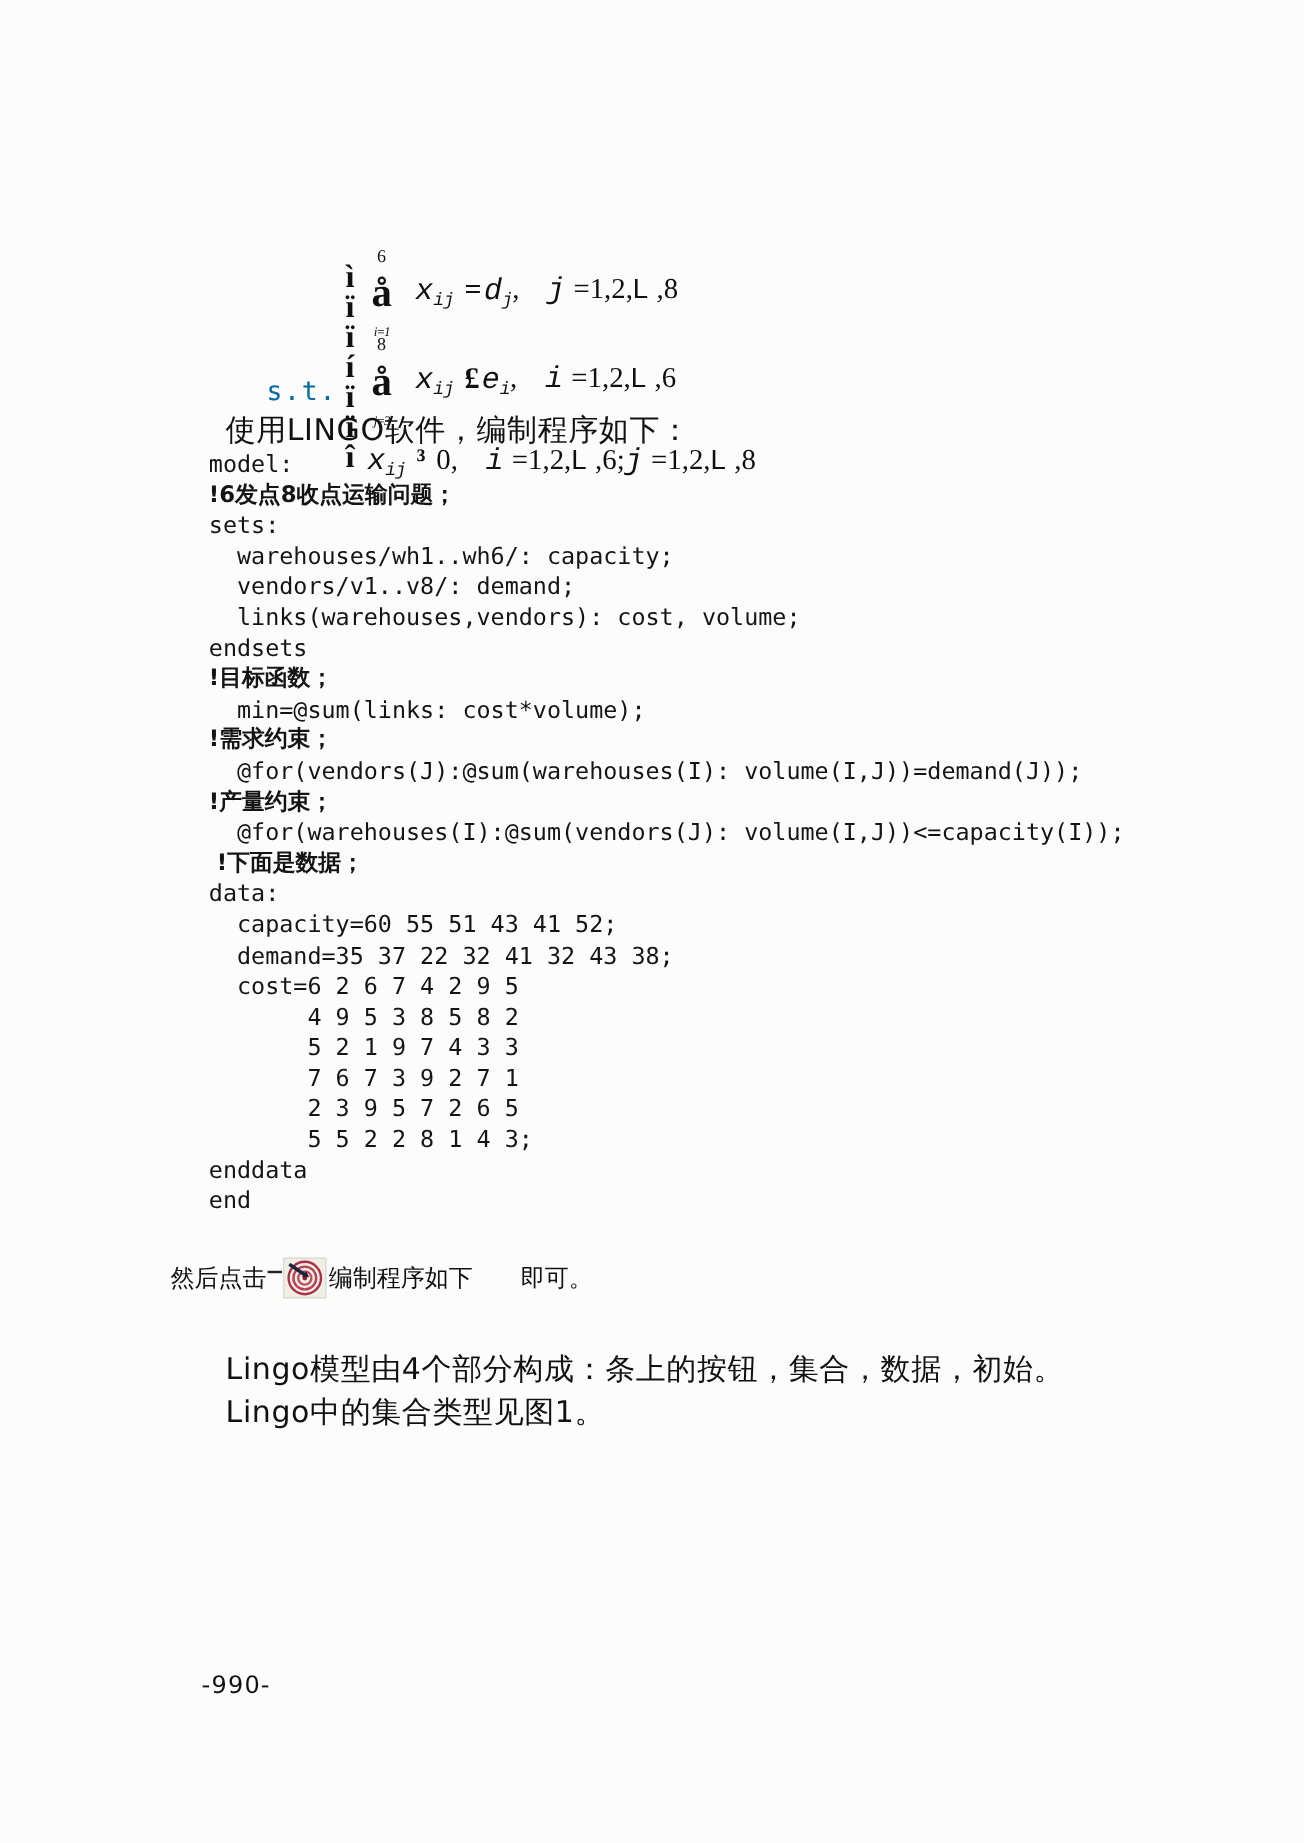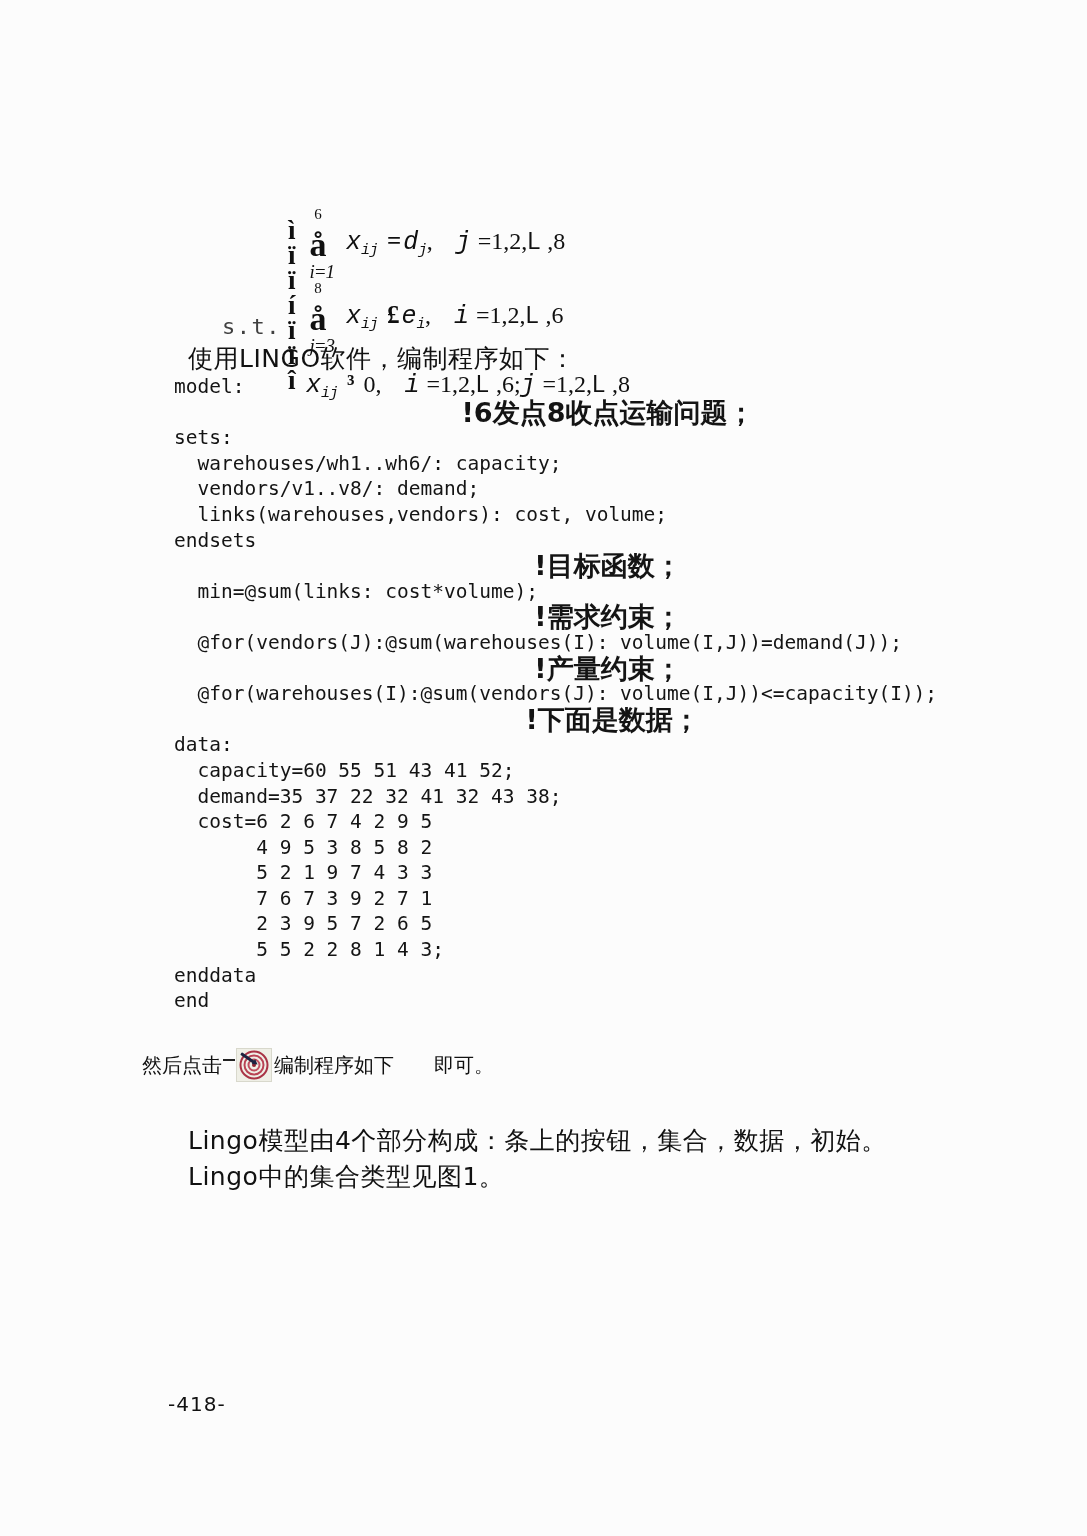--- a/index.html
+++ b/index.html
@@ -28,21 +28,21 @@
     width: 1087px;
     height: 236px;
   }
   .st-label {
     position: absolute;
     left: 222px;
     top: 210px;
     font-family: "DejaVu Sans Mono", "Liberation Mono", monospace;
     font-size: 22px;
     letter-spacing: 1.5px;
-    color: #404040;
+    color: #0369a1;
   }
   
   .brace-col {
     position: absolute;
     left: 288px;
     top: 114px;
     width: 22px;
     font-family: "Liberation Serif", "DejaVu Serif", serif;
     font-size: 27px;
     font-weight: bold;
@@ -80,24 +80,24 @@
     font-size: 15px;
     font-weight: normal;
     font-style: normal;
     text-align: center;
   }
   .sumlim-bot {
     position: absolute;
     bottom: -19px;
     left: -4px;
     width: 32px;
-    font-size: 19px;
+    font-size: 11px;
     font-weight: normal;
     font-style: italic;
-    text-align: right;
+    text-align: center;
     letter-spacing: -1px;
   }
   .mi {
     font-family: Liberation Mono, monospace;
     font-style: italic;
     font-size: 25px;
   }
   .mi .sub {
     font-size: 15px;
     font-style: italic;
@@ -144,24 +144,23 @@
     width: 900px;
     font-family: "DejaVu Sans Mono", "Liberation Mono", monospace;
     font-size: 19.5px;
     line-height: 25.6px;
     color: #141414;
     white-space: pre;
   }
   .code .line { display: block; height: 25.6px; margin-left: 32px; }
   .code .cn {
     font-family: "DejaVu Sans", "Liberation Sans", sans-serif;
-    font-size: 27px;
+    font-size: 19px;
     font-weight: 600;
     letter-spacing: 0px;
-    text-align: center;
   }
 
   
   .click-line {
     position: absolute;
     left: 142px;
     top: 1048px;
     display: flex;
     align-items: center;
     font-family: "DejaVu Sans", "Liberation Sans", sans-serif;
@@ -286,15 +285,15 @@
       <span class="ring r3"></span>
       <span class="ring r4"></span>
       <span class="dart"></span>
       <span class="dart-tip"></span>
     </span><span>编制程序如下</span><span>　　</span><span>即可。</span>
   </div>
 
   <div class="cn-para p-tail1">Lingo模型由4个部分构成：条上的按钮，集合，数据，初始。</div>
   <div class="cn-para p-tail2">Lingo中的集合类型见图1。</div>
 
-  <div class="page-num">-418-</div>
+  <div class="page-num">-990-</div>
 
 </div>
 
 </body></html>

